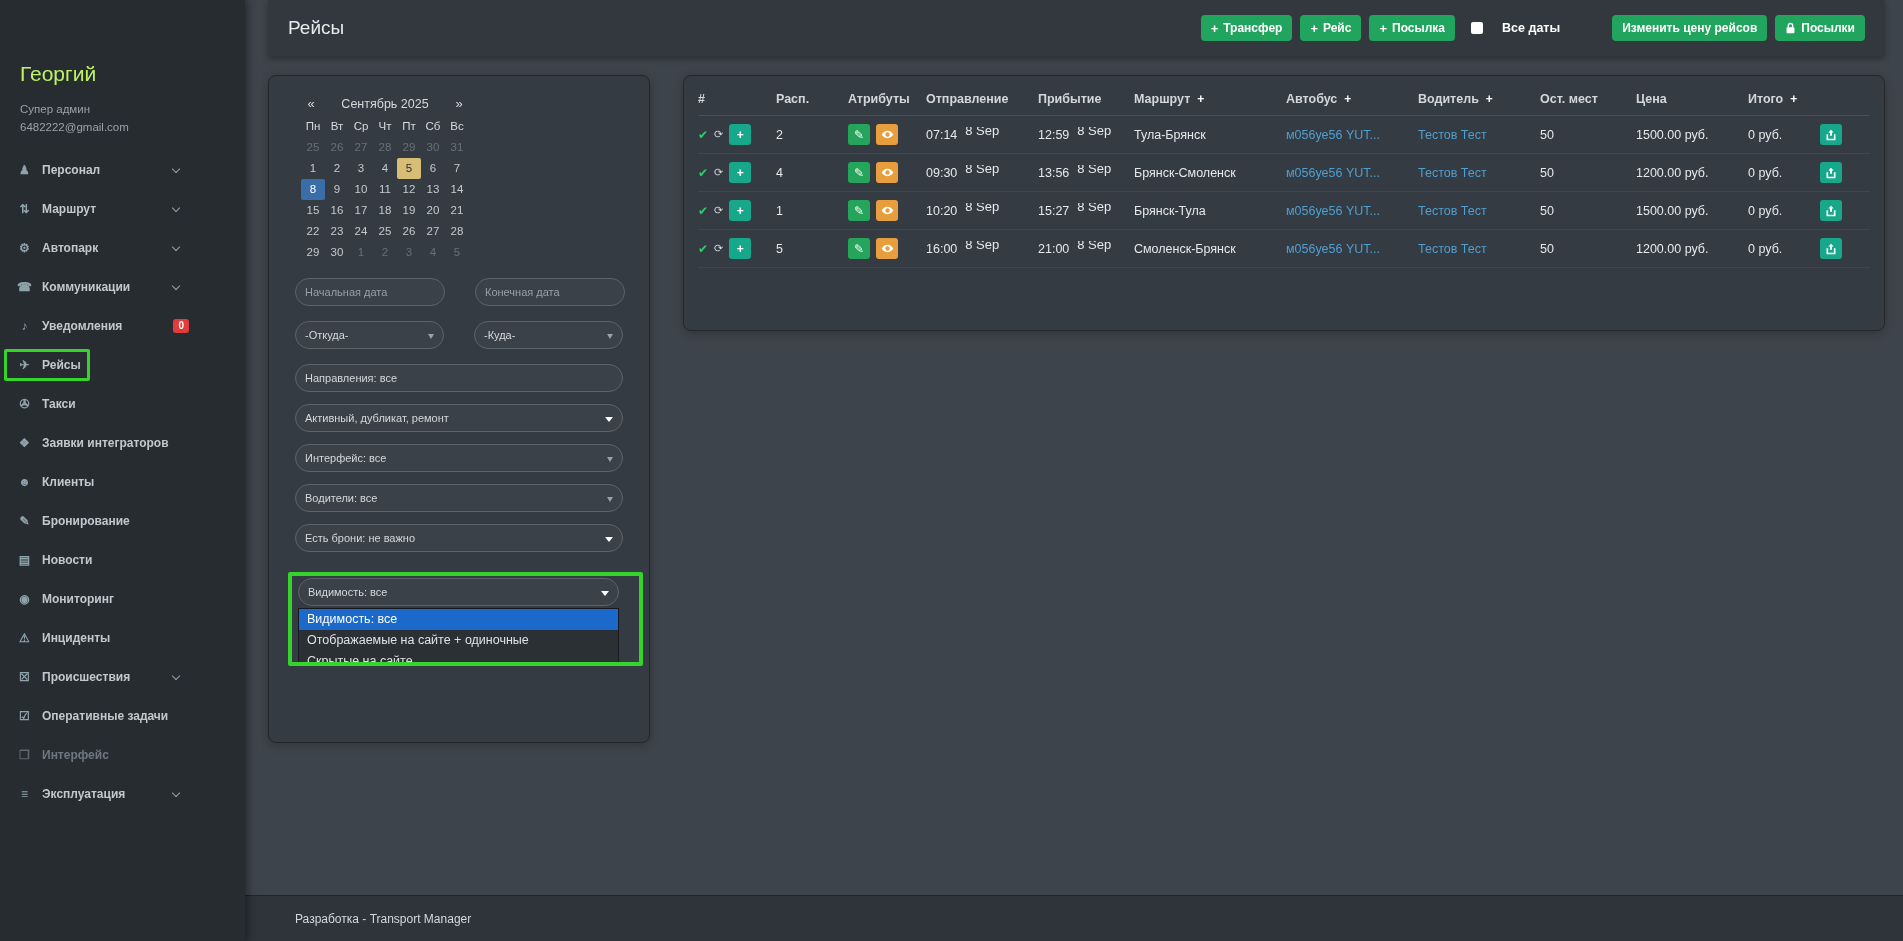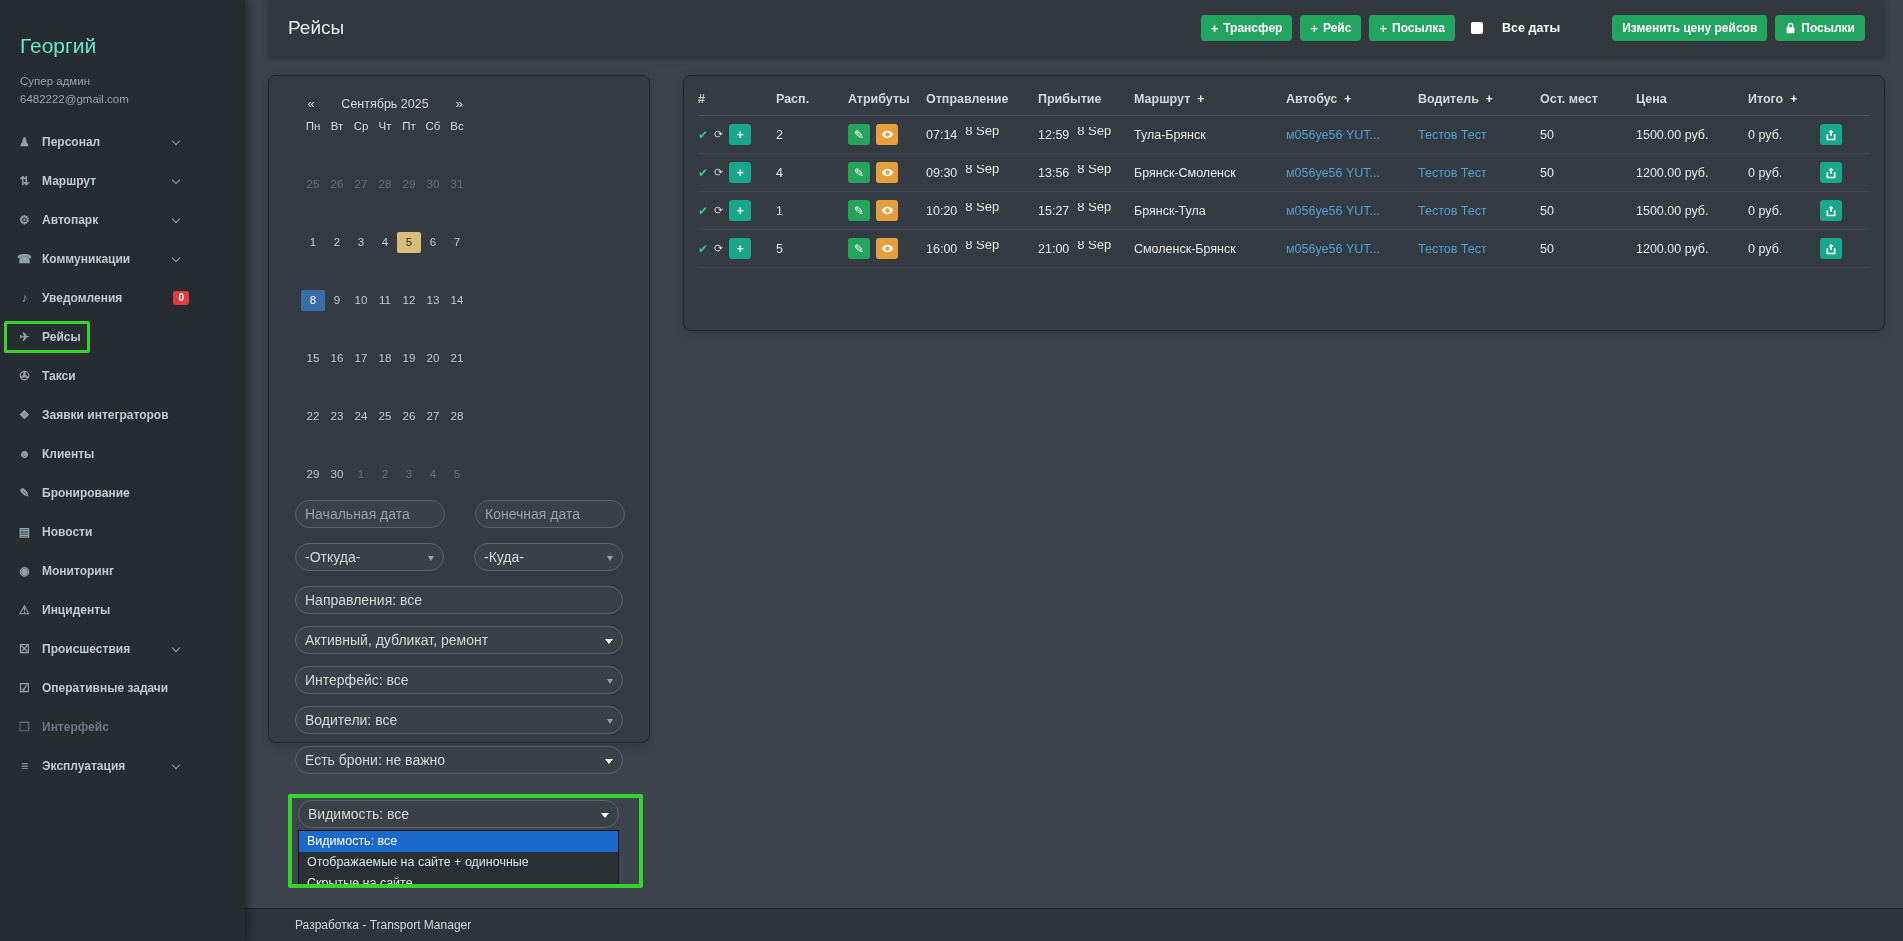--- a/index.html
+++ b/index.html
@@ -9,21 +9,21 @@
     background:#3e444b; color:#e4e7e9; overflow:hidden;
   }
   .app { display:flex; width:1903px; height:941px; }
 
   
   .sidebar {
     width:245px; flex-shrink:0; background:#272c31; height:100%;
     box-shadow:2px 0 8px rgba(0,0,0,.45); z-index:5; position:relative;
   }
   .user-block { padding:34px 20px 0 20px; }
-  .user-name { font-size:21px; color:#5eead4; font-weight:400; margin-bottom:14px; }
+  .user-name { font-size:21px; color:#bef264; font-weight:400; margin-bottom:14px;margin-top:28px; }
   .user-role, .user-email { font-size:11.5px; color:#9aa1a7; line-height:1.6; }
   .side-menu { margin-top:14px; }
   .side-item {
     display:flex; align-items:center; height:39px; padding:0 16px;
     color:#c3c8cc; font-size:12px; font-weight:bold; cursor:pointer; position:relative;
   }
   .side-item.muted { color:#6f7880; }
   .side-item.muted .sicon { color:#5d666d; }
   .sicon { width:17px; font-size:12px; color:#8fa3ab; text-align:center; margin-right:9px; flex-shrink:0; }
   .chev {
@@ -67,29 +67,29 @@
     background:#353b42; border:1px solid #23272b; border-radius:8px;
     padding:20px 26px; box-shadow:0 2px 10px rgba(0,0,0,.25);
   }
   .cal { width:168px; margin-left:6px; }
   .cal-nav { display:flex; align-items:center; font-size:12.5px; color:#d3d7da; margin-bottom:5px; }
   .cal-nav .nav-btn { cursor:pointer; width:20px; text-align:center; font-size:13px; }
   .cal-nav .month { flex:1; text-align:center; }
   .cal-grid { display:grid; grid-template-columns:repeat(7,24px); }
   .cal-cell { height:21px; line-height:21px; text-align:center; font-size:11.5px; color:#c6cacd; border-radius:2px; }
   .cal-cell.wd { font-weight:normal; color:#d8dbde; }
-  .cal-cell.day { cursor:pointer;margin-top:37px; }
+  .cal-cell.day { cursor:pointer; }
   .cal-cell.mut { color:#687077; }
   .cal-cell.today { background:#d8bd77; color:#2a2e31; }
   .cal-cell.selected { background:#3a6ea8; color:#fff; }
 
   .form-row { display:flex; gap:30px; margin-top:15px; }
   .input, .sel {
     height:28px; width:150px; background:#3a4148; border:1px solid #5c646b; border-radius:14px;
-    color:#e6e8ea; font-size:14px; padding:0 9px; font-family:inherit;
+    color:#e6e8ea; font-size:11px; padding:0 9px; font-family:inherit;
   }
   .input::placeholder { color:#98a0a7; }
   .sel { display:flex; align-items:center; position:relative; cursor:pointer; color:#d4d8db; }
   .sel.full, .input.full { width:100%; }
   .sel .caret { position:absolute; right:9px; top:12px; width:0; height:0;
     border-left:4px solid transparent; border-right:4px solid transparent; border-top:5px solid #fff; }
   .sel .caret.dim { border-top-color:#9aa1a7; border-left-width:3.5px; border-right-width:3.5px; }
   .stack { margin-top:12px; }
 
   .annotation {
@@ -132,21 +132,21 @@
   .mini-btn.teal { background:#17a78a; font-weight:bold; }
   .mini-btn.green { background:#25a55b; }
   .mini-btn.orange { background:#e79e3c; }
   .attr-td { gap:6px; }
   .link { color:#4f9fd0; text-decoration:none; cursor:pointer; overflow:hidden; text-overflow:ellipsis; }
   .action-td { justify-content:flex-start; }
   .tsummary { margin-top:6px; text-align:right; font-size:12.5px; color:#e2e5e7; line-height:1.55; padding-right:4px; }
 
   
   .footer {
-    height:33px; background:#2f343a; border-top:1px solid #22262a;
+    height:46px; background:#2f343a; border-top:1px solid #22262a;
     display:flex; align-items:center; padding-left:50px; font-size:12px; color:#d6d9db;
   }
 </style>
 </head>
 <body>
 
 <div class="app">
 
   <aside class="sidebar">
     <div class="user-block">

